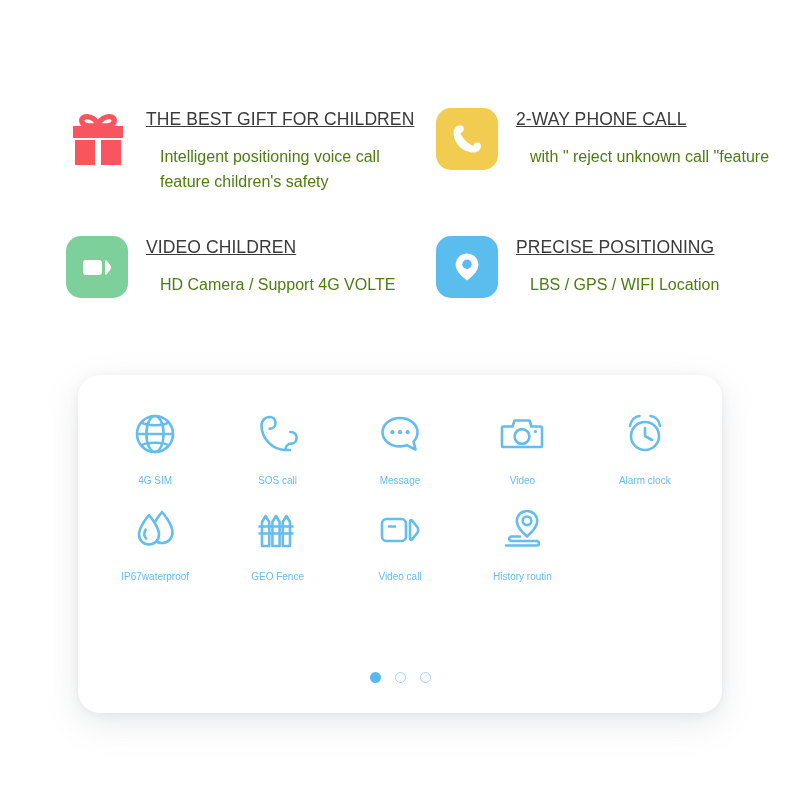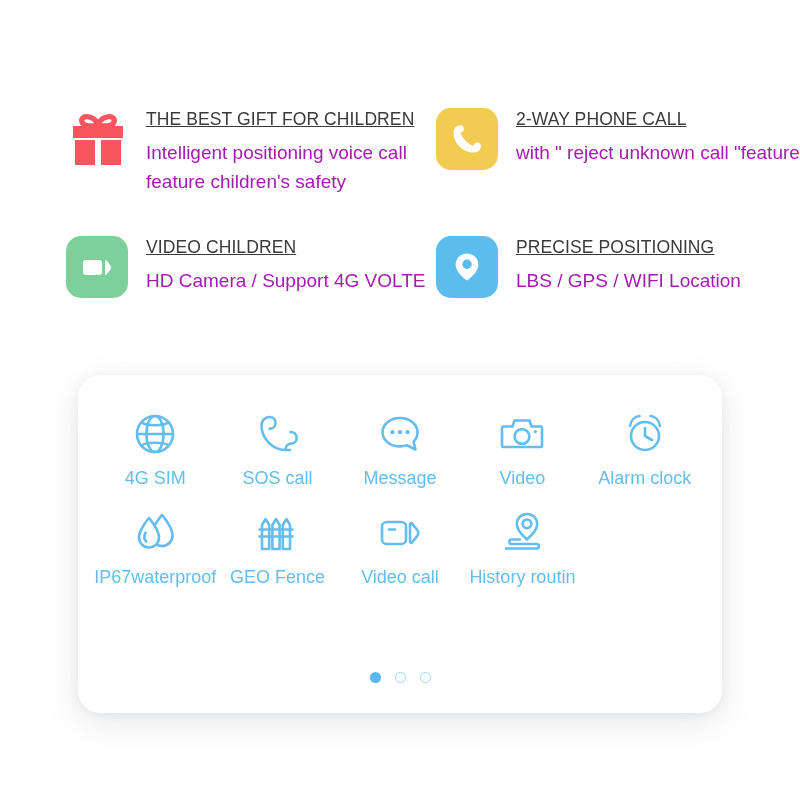--- a/index.html
+++ b/index.html
@@ -45,24 +45,24 @@
   .feature-title {
     font-size: 17.5px;
     color: #3a3a3a;
     letter-spacing: 0.1px;
     line-height: 1.25;
     margin: 0 0 7px 0;
     white-space: nowrap;
     text-decoration: underline;
   }
   .feature-desc {
-    font-size: 19px;
-    color: #a21caf;
+    font-size: 16px;
+    color: #4d7c0f;
     line-height: 1.55;
-    margin: 0;
+    margin: 14px;
   }
   .feature-desc span {
     display: block;
     white-space: nowrap;
   }
 
   
   .tile {
     width: 62px;
     height: 62px;
@@ -96,21 +96,22 @@
     flex-direction: column;
     align-items: center;
   }
   .grid-icon {
     height: 62px;
     display: flex;
     align-items: center;
     justify-content: center;
   }
   .grid-label {
-    font-size: 18px;
+    margin-top: 9px;
+    font-size: 10px;
     color: #64bdec;
     text-align: center;
     line-height: 1.48;
   }
   .grid-label span { display: block; white-space: nowrap; }
 
   
   .dots {
     position: absolute;
     left: 0;

